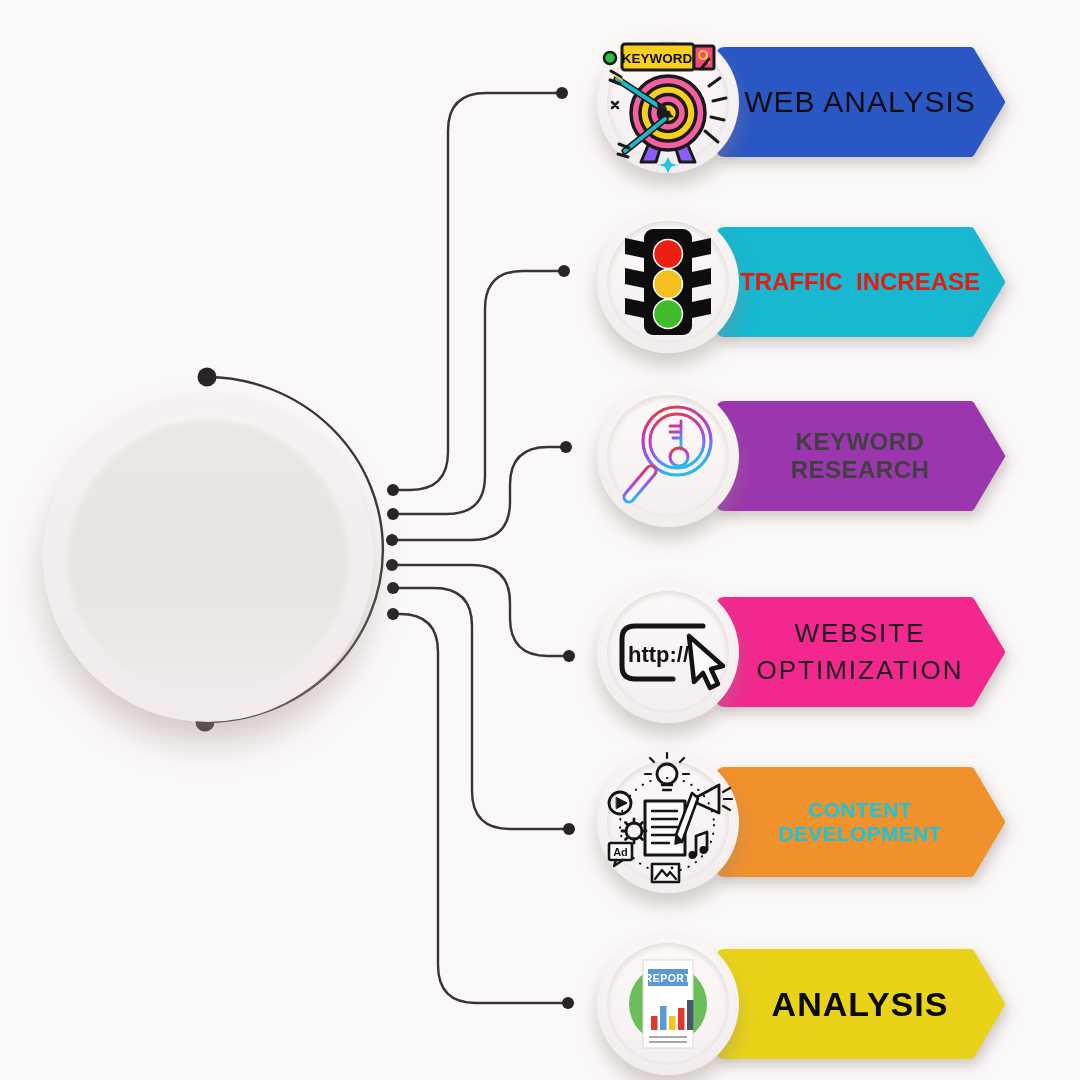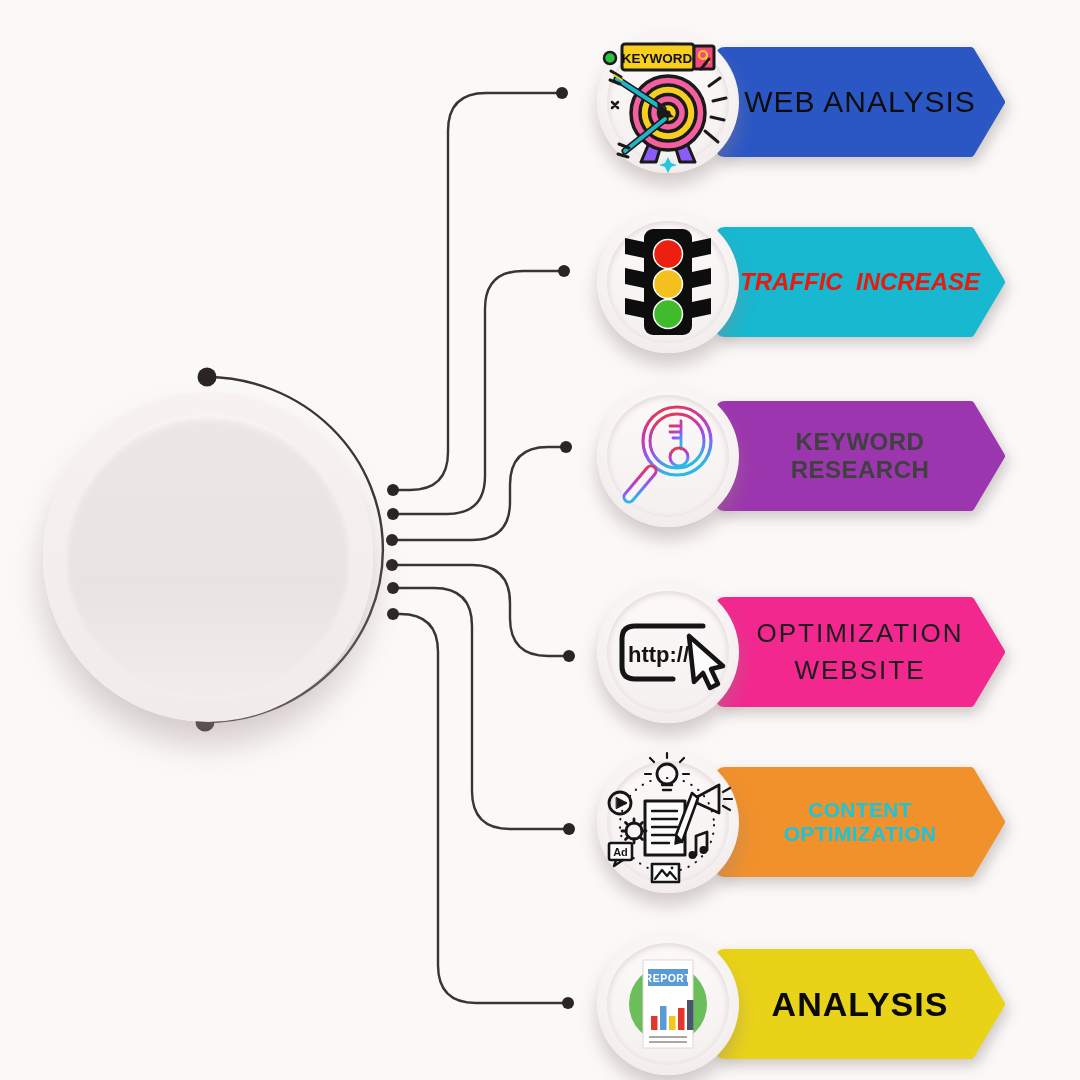--- a/index.html
+++ b/index.html
@@ -114,21 +114,21 @@
       </g>
       <path d="M15 71 L21 77 M21 71 L15 77" stroke="#1A1A1A" stroke-width="2.5" stroke-linecap="round"></path>
       <path d="M71 126 l3 6 6 2 -6 2 -3 6 -3 -6 -6 -2 6 -2 Z" fill="#27C6DC"></path>
     </svg>
   </div>
 
   <svg class="banner" style="top:225px" viewBox="0 0 292 114">
     <path class="banner-shape" d="M11 5.5 H257 L287.5 57 L257 108.5 H11 Q5.5 108.5 5.5 103 V11 Q5.5 5.5 11 5.5 Z" fill="#17B8D0" stroke="#17B8D0"></path>
   </svg>
   <div class="label l2" style="top:228px">
-    <span style="color: rgb(232, 25, 14); font-style: italic;">TRAFFIC  INCREASE</span>
+    <span style="color: rgb(232, 25, 14);">TRAFFIC  INCREASE</span>
   </div>
   <div class="icon-circle" style="top:211px">
     <svg width="142" height="142" viewBox="0 0 142 142">
       <g fill="#0D0D0D">
         <rect x="47" y="18" width="48" height="106" rx="9"></rect>
         <path d="M47 31 L28 27 L28 43 L47 47 Z"></path>
           <path d="M95 31 L114 27 L114 43 L95 47 Z"></path>
         <path d="M47 61 L28 57 L28 73 L47 77 Z"></path>
           <path d="M95 61 L114 57 L114 73 L95 77 Z"></path>
         <path d="M47 91 L28 87 L28 103 L47 107 Z"></path>
@@ -162,36 +162,36 @@
       <circle cx="82" cy="72" r="9" fill="none" stroke="url(#gmk)" stroke-width="3"></circle>
       <line x1="54" y1="86" x2="32" y2="112" stroke="url(#gmk)" stroke-width="13" stroke-linecap="round"></line>
       <line x1="54" y1="86" x2="32" y2="112" stroke="#F8F5F4" stroke-width="7" stroke-linecap="round"></line>
     </svg>
   </div>
 
   <svg class="banner" style="top:595px" viewBox="0 0 292 114">
     <path class="banner-shape" d="M11 5.5 H257 L287.5 57 L257 108.5 H11 Q5.5 108.5 5.5 103 V11 Q5.5 5.5 11 5.5 Z" fill="#F2288F" stroke="#F2288F"></path>
   </svg>
   <div class="label l4" style="top:598px">
+    <span style="color: rgb(28, 28, 28);">WEBSITE</span>
     <span style="color: rgb(28, 28, 28);">OPTIMIZATION</span>
-    <span style="color: rgb(28, 28, 28);">WEBSITE</span>
   </div>
   <div class="icon-circle" style="top:581px">
     <svg width="142" height="142" viewBox="0 0 142 142">
       <path d="M106 45 H38 Q25 45 25 58 V85 Q25 98 38 98 H76" stroke="#141414" stroke-width="5" fill="none" stroke-linecap="round"></path>
       <text x="31" y="81" font-size="22" font-weight="bold" fill="#141414">http://</text>
       <path d="M92 55 L97 101 L106 92 L113 107 L121 103 L114 88 L126 85 Z" fill="#FDFCFC" stroke="#141414" stroke-width="4.5" stroke-linejoin="round"></path>
     </svg>
   </div>
 
   <svg class="banner" style="top:765px" viewBox="0 0 292 114">
     <path class="banner-shape" d="M11 5.5 H257 L287.5 57 L257 108.5 H11 Q5.5 108.5 5.5 103 V11 Q5.5 5.5 11 5.5 Z" fill="#F0912C" stroke="#F0912C"></path>
   </svg>
   <div class="label l5" style="top:768px">
-    <span style="color: rgb(24, 197, 218);">CONTENT OPTIMIZATION</span>
+    <span style="color: rgb(24, 197, 218);">CONTENT DEVELOPMENT</span>
   </div>
   <div class="icon-circle" style="top:751px">
     <svg width="142" height="142" viewBox="0 0 142 142">
       <g stroke="#151515" fill="none" stroke-linecap="round" stroke-linejoin="round">
         <circle cx="70" cy="74" r="47" stroke-width="2" stroke-dasharray="0.5 8"></circle>
         <circle cx="70" cy="23" r="10" stroke-width="2.8"></circle>
         <path d="M65 34 h10 M66 39 h8" stroke-width="2.4"></path>
         <path d="M70 7 V2 M57 11 L53 7 M83 11 L87 7 M54 23 H48 M86 23 H92" stroke-width="2.2"></path>
         <circle cx="23" cy="52" r="11" stroke-width="2.8"></circle>
         <path d="M19.5 46.5 L30 52 L19.5 57.5 Z" fill="#151515"></path>

